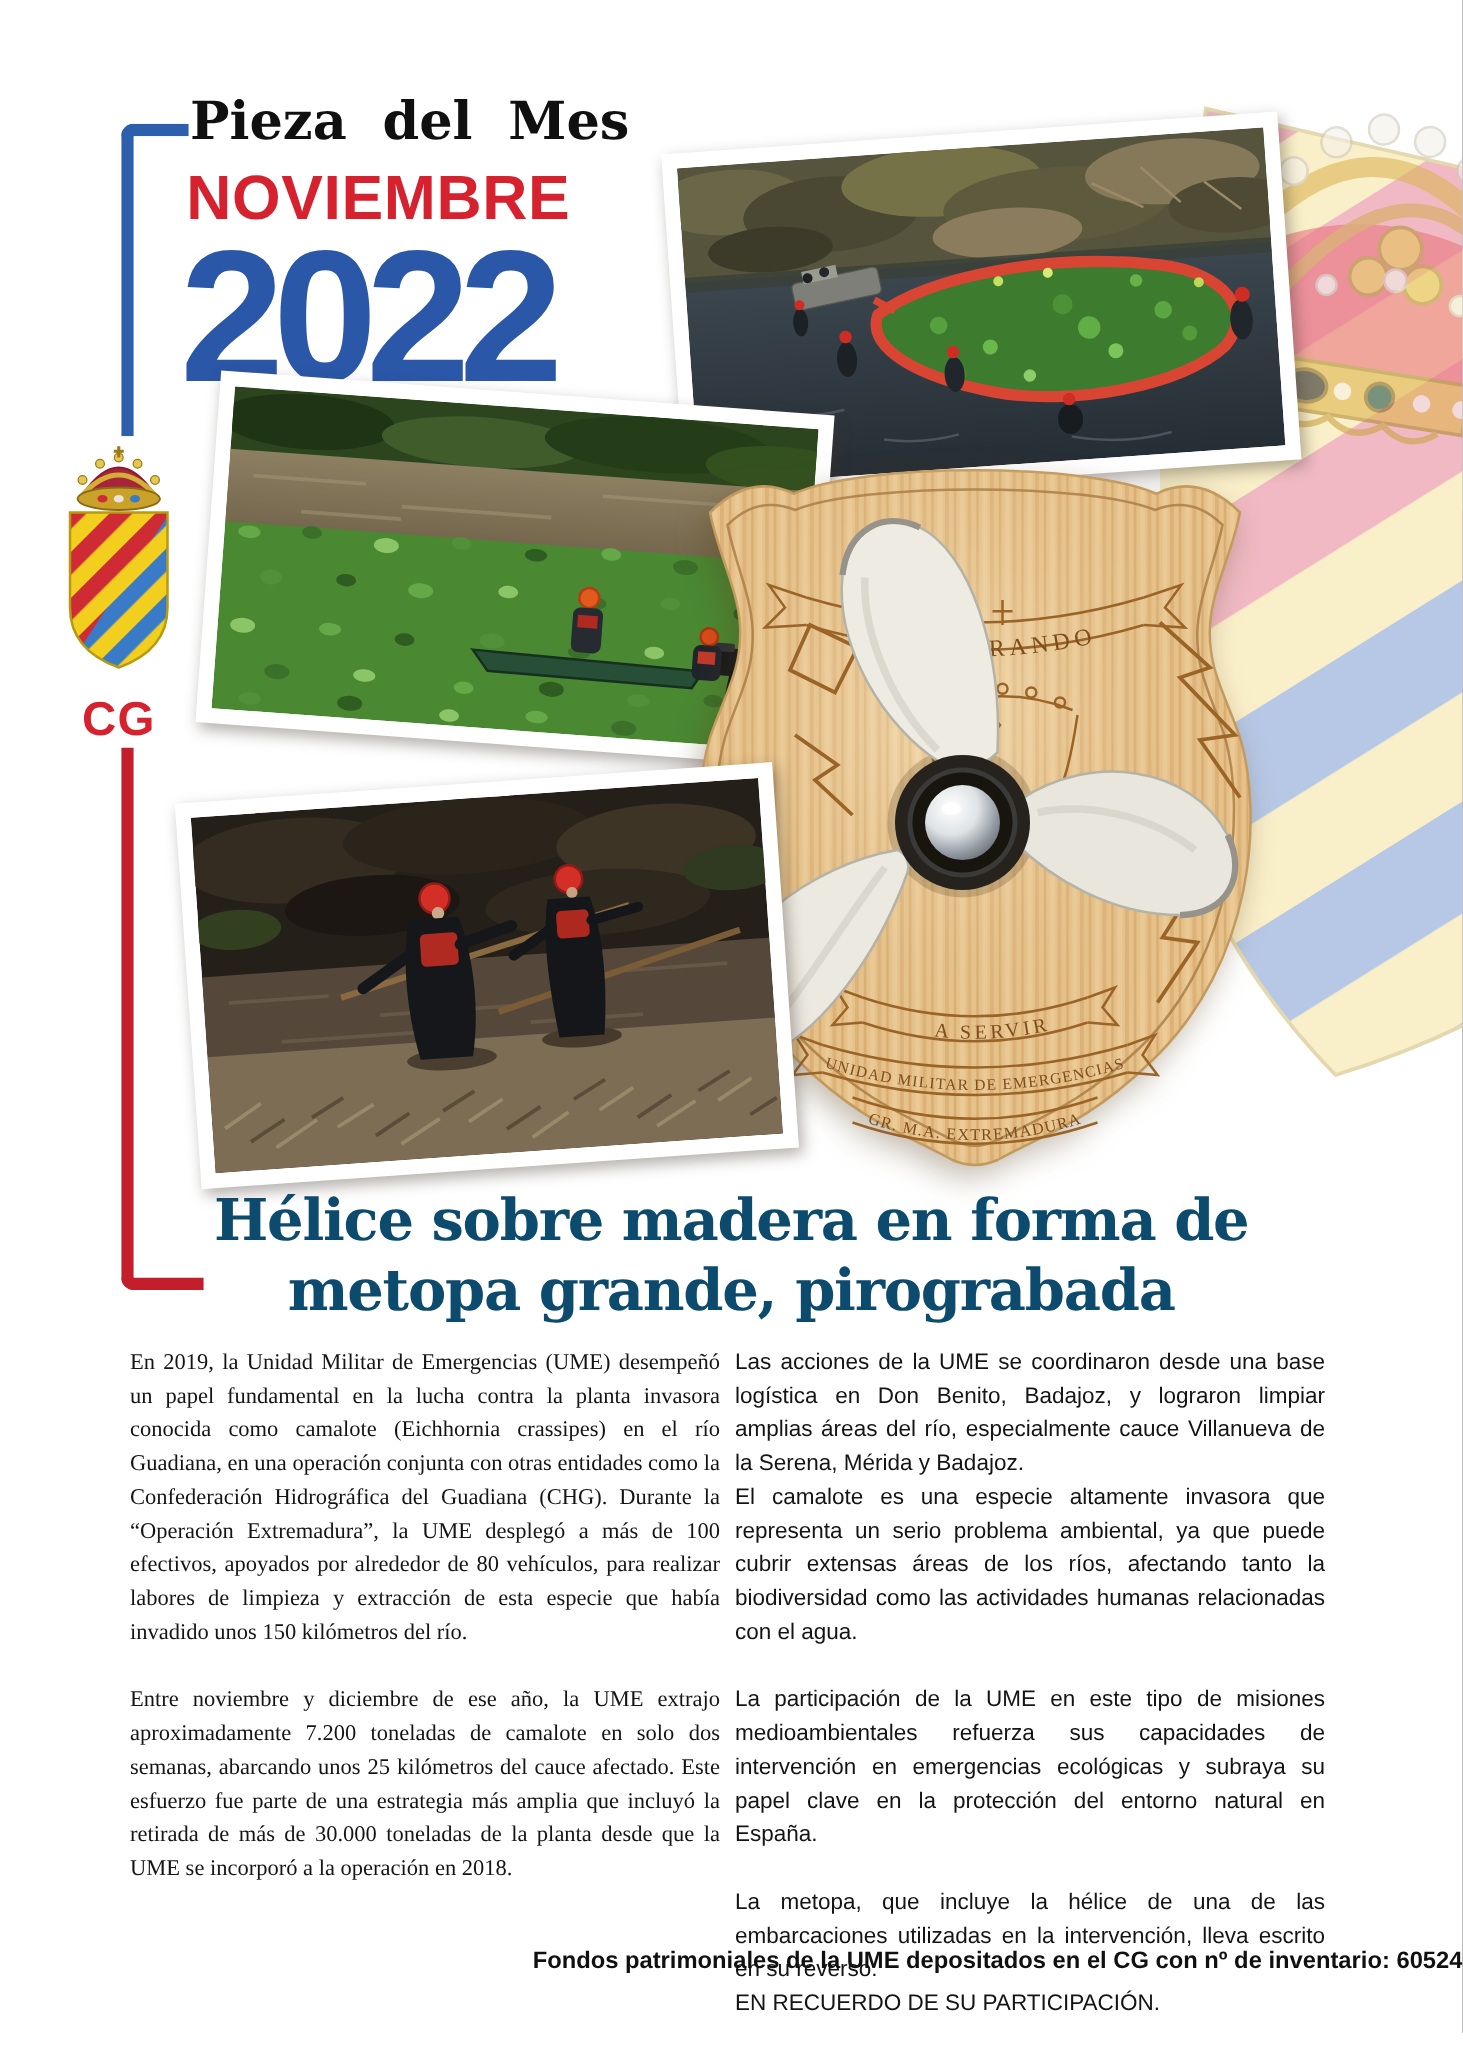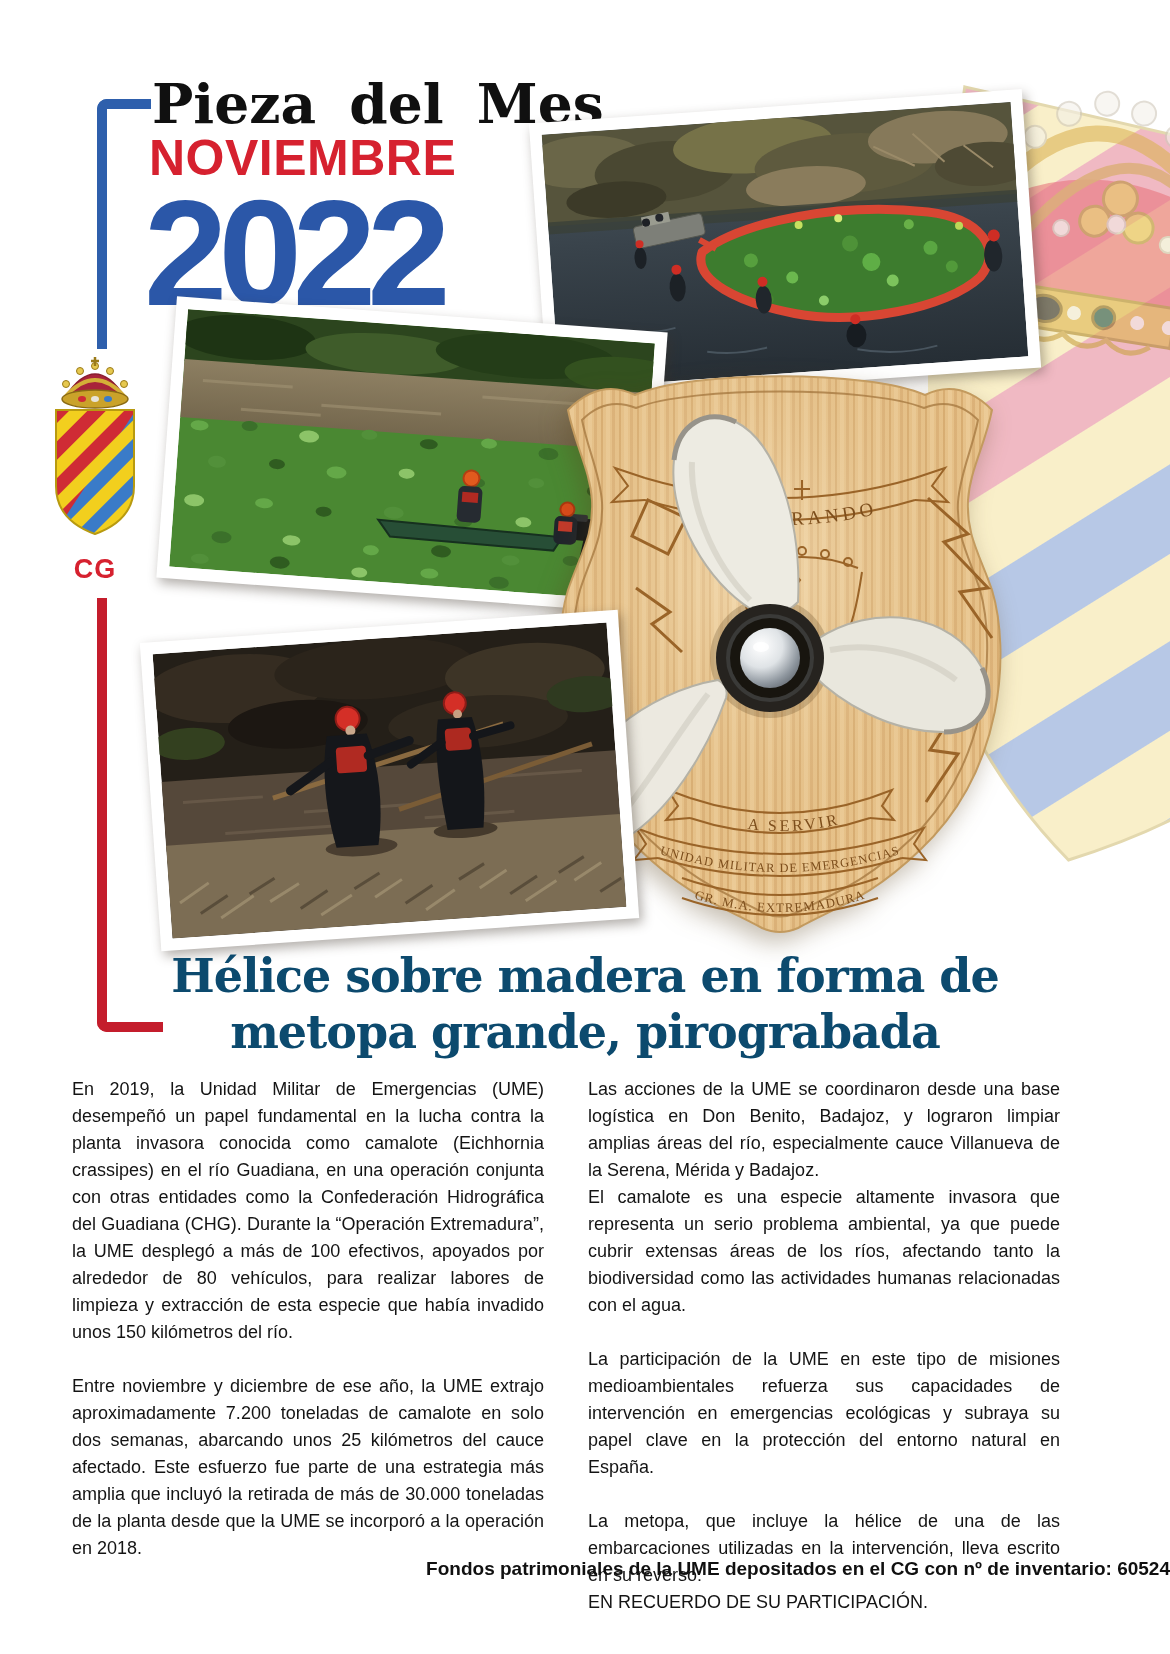--- a/index.html
+++ b/index.html
@@ -8,45 +8,45 @@
   
   .bg-crown{position:absolute;left:968px;top:42px;width:230px;height:320px;opacity:.6;z-index:0;}
   .bg-shield{position:absolute;left:928px;top:52px;width:260px;height:950px;z-index:0;}
   
   .bracket-blue{position:absolute;left:97px;top:99px;width:44px;height:240px;
     border-left:10px solid #2e5fac;border-top:10px solid #2e5fac;border-top-left-radius:10px;z-index:1;}
   .bracket-red{position:absolute;left:97px;top:598px;width:56px;height:424px;
     border-left:10px solid #c41d2c;border-bottom:10px solid #c41d2c;border-bottom-left-radius:10px;z-index:1;}
   
   .kicker{position:absolute;left:152px;top:76px;font-family:"DejaVu Serif",serif;font-weight:bold;
-    font-size:55px;color:#101010;word-spacing:14px;letter-spacing:0;line-height:1;z-index:2;}
+    font-size:42px;color:#101010;word-spacing:14px;letter-spacing:0;line-height:1;z-index:2;}
   .month{position:absolute;left:149px;top:133px;font-weight:bold;font-size:50px;color:#d6212f;
     letter-spacing:.5px;line-height:1;z-index:2;}
   .year{position:absolute;left:144px;top:178px;font-weight:bold;font-size:150px;color:#2b57a8;
     letter-spacing:-9px;line-height:1;z-index:2;}
   
   .emblem{position:absolute;left:44px;top:344px;width:102px;z-index:2;text-align:center;}
-  .emblem .cg{margin-top:6px;font-size:27px;font-weight:bold;color:#d6212f;letter-spacing:1px;}
+  .emblem .cg{margin-top:6px;font-size:38px;font-weight:bold;color:#d6212f;letter-spacing:1px;}
   
   .photo{position:absolute;background:#fff;padding:12px;box-shadow:3px 5px 12px rgba(60,50,40,.4);}
   .photo svg{display:block;}
   .photo1{left:538px;top:106px;transform:rotate(-4deg);z-index:2;}
   .photo2{left:166px;top:314px;transform:rotate(4.2deg);z-index:3;}
   .photo3{left:150px;top:626px;transform:rotate(-4deg);z-index:5;}
   
   .plaque{position:absolute;left:540px;top:350px;width:480px;height:588px;z-index:4;
     filter:drop-shadow(-5px 9px 12px rgba(90,65,30,.35));}
   
   .main-title{position:absolute;left:90px;top:948px;width:990px;text-align:center;z-index:6;
     font-family:"DejaVu Serif",serif;font-weight:bold;font-size:46px;line-height:56px;color:#0c4a6e;
     letter-spacing:-1px;margin:0;}
   
   .col{position:absolute;top:1076px;width:472px;text-align:justify;font-size:18px;line-height:27px;
     color:#141414;z-index:6;}
-  .col1{left:72px;}
+  .col1{left:104px;font-family:Liberation Serif, serif;}
   .col2{left:588px;}
   .col p{margin:0;}
   .col p.gap{margin-top:27px;}
   
   .footer{position:absolute;left:0;top:1558px;width:1170px;text-align:right;font-weight:bold;
     font-size:19px;color:#101010;z-index:6;}
 </style>
 </head>
 <body>
 

